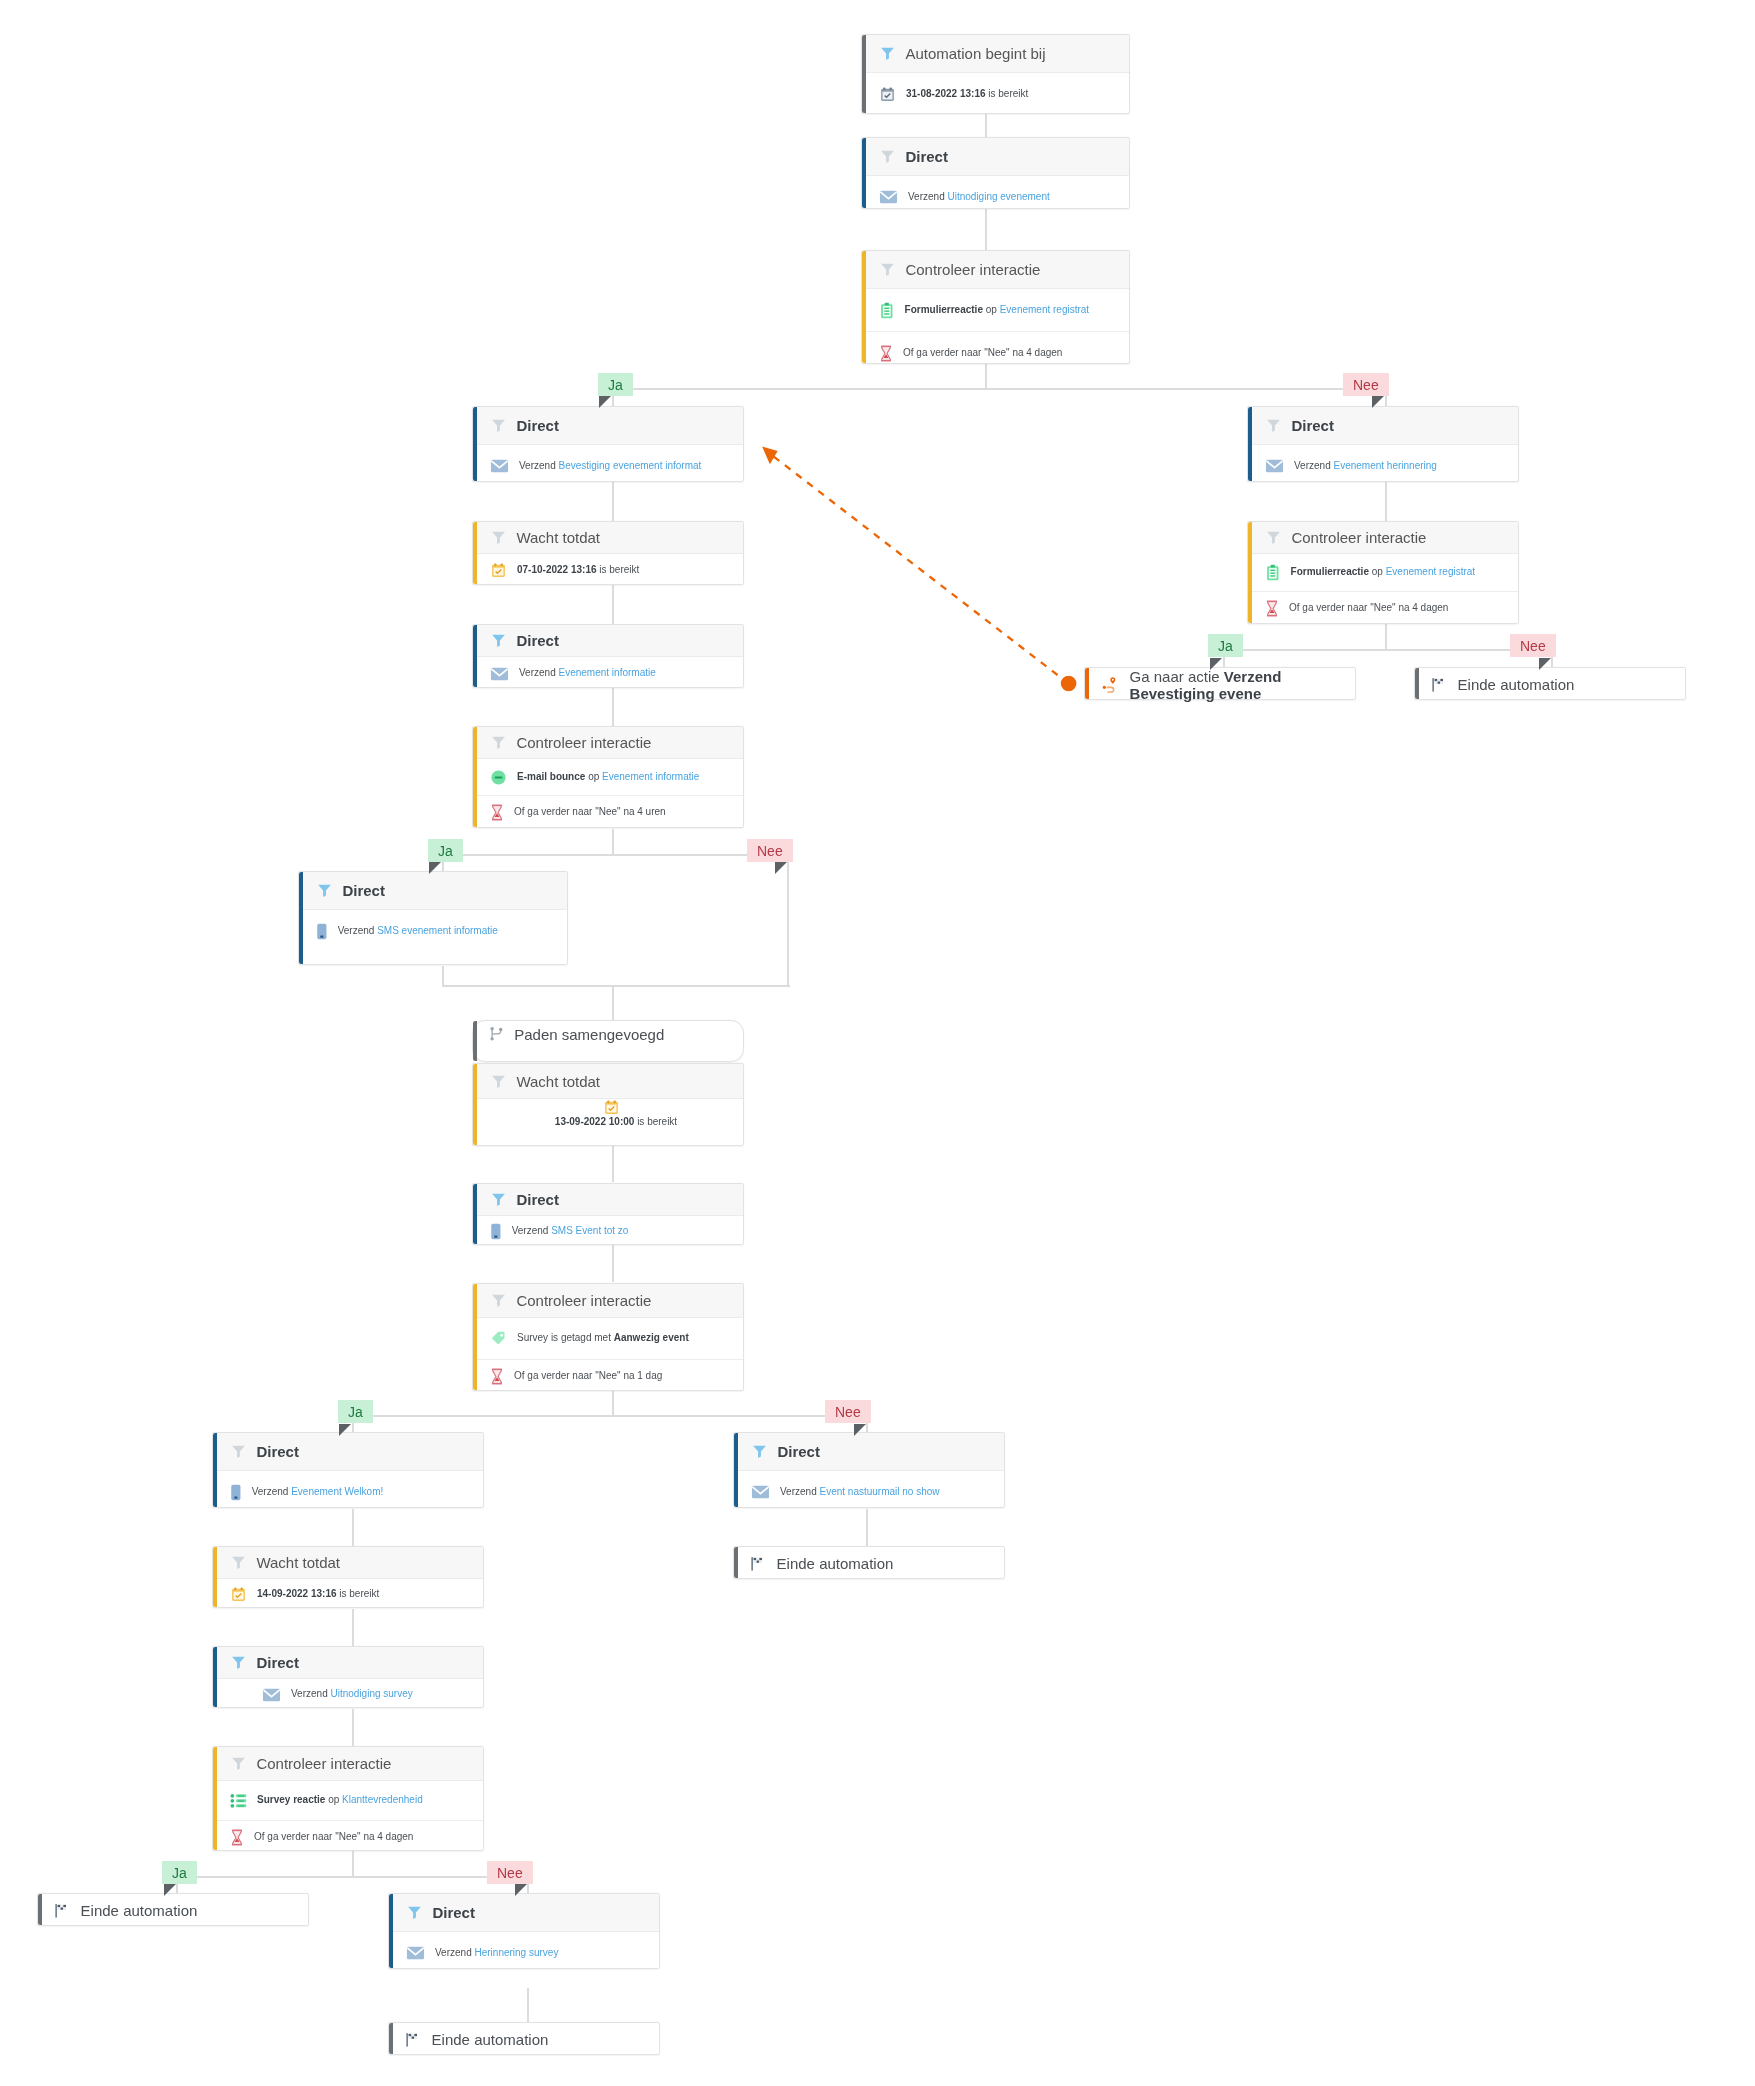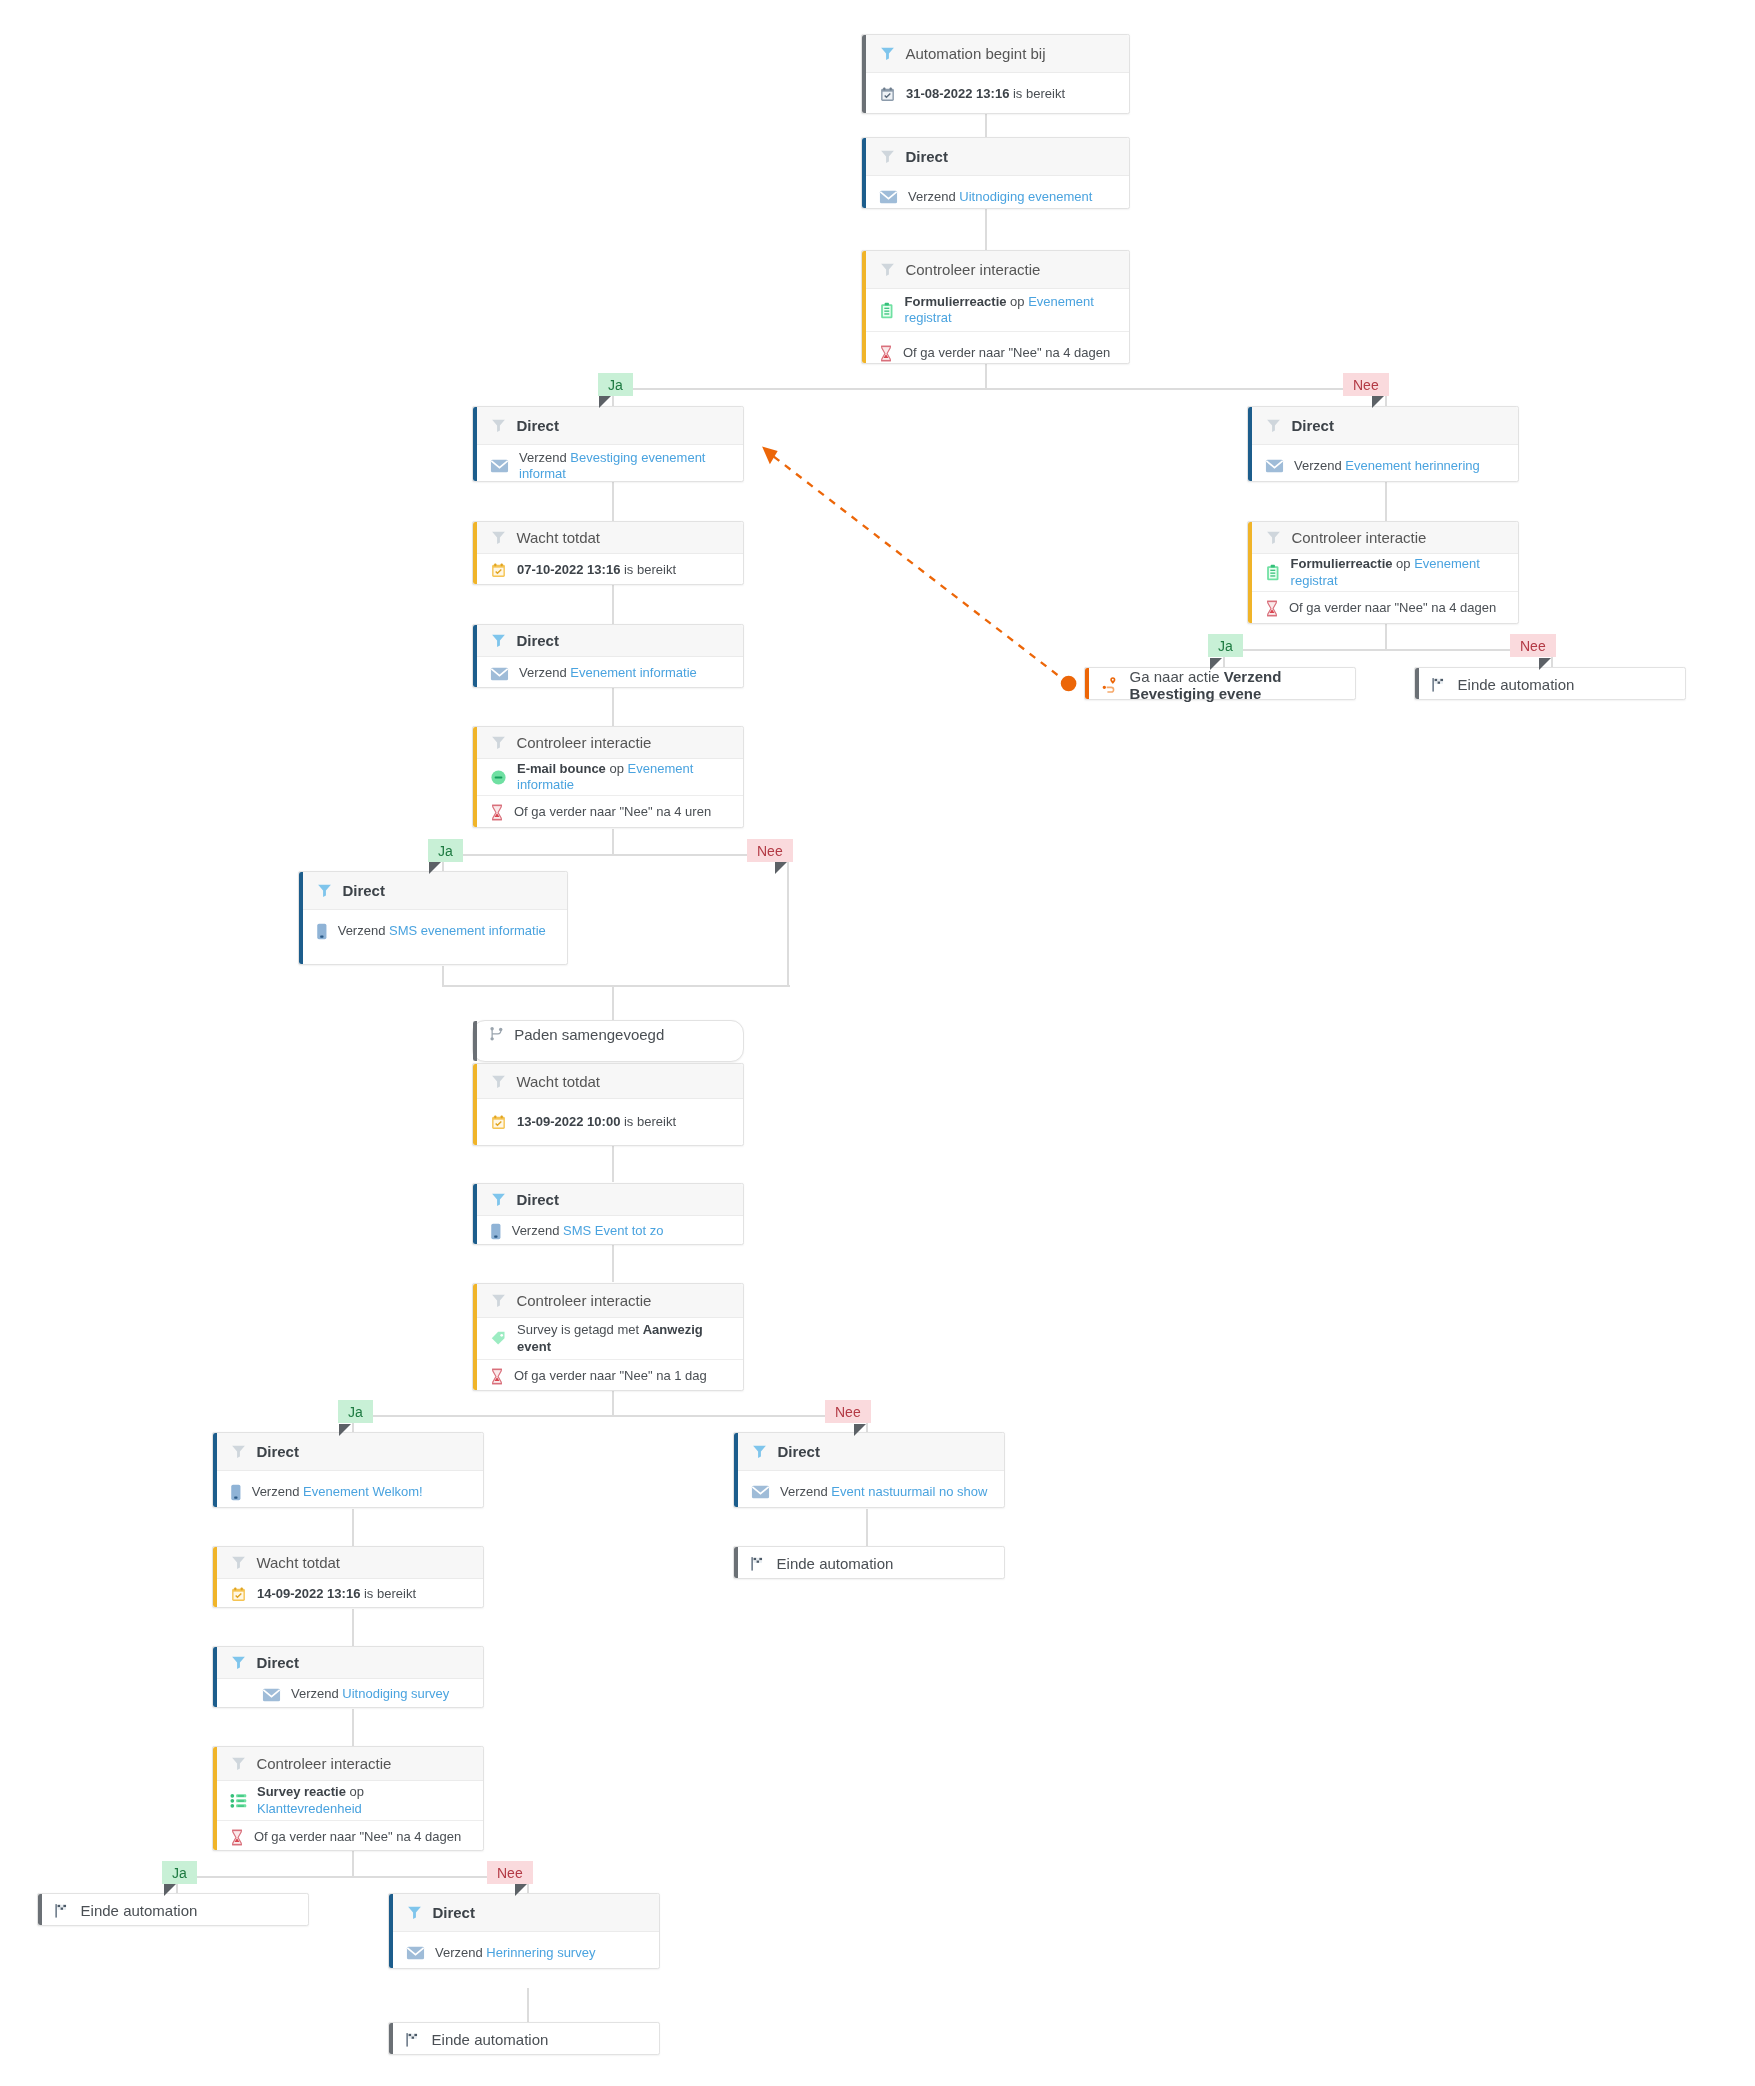--- a/index.html
+++ b/index.html
@@ -19,21 +19,21 @@
   .acc-yellow{background:#f0b429;}
   .acc-gray{background:#6b7075;}
   .acc-orange{background:#ec6608;}
 
   .nhead{display:flex;align-items:center;height:37px;padding-left:17px;
          background:#f7f7f7;border-bottom:0.8px solid #ebebeb;border-radius:2.3px 2.3px 0 0;}
   .nhead .ttl{font-size:15px;color:#555;margin-left:9.4px;}
   .nhead .ttl.b{font-weight:bold;color:#3d4349;}
 
   .nrow{display:flex;align-items:center;min-height:42px;padding-left:17px;padding-right:11px;
-        font-size:13px;color:#4a4f54;}
+        font-size:10px;color:#4a4f54;}
   .nrow + .nrow{border-top:0.8px solid #ededed;}
   .nrow .txt{margin-left:10px;line-height:1.25;}
   .single{display:flex;align-items:center;height:36px;padding-left:15.6px;font-size:15px;color:#4a4f54;}
   .single .txt{margin-left:10px;}
 
   .lnk{color:#4aa3df;}
   .bold{font-weight:bold;color:#3d4349;}
 
   
   .ico{display:inline-flex;align-items:center;justify-content:center;flex:0 0 auto;}
@@ -345,21 +345,21 @@
   <div class="node" style="left:472px;top:1063px;width:272px;height:83px;">
     <div class="accent acc-yellow"></div>
     <div class="nhead" style="height:34px;">
       <span class="ico">
           <svg width="17" height="17" viewBox="0 0 24 24">
             <path d="M3 4h18l-7 8v7l-4 2v-9z" fill="#cfd6dc"></path>
           </svg>
         </span>
       <span class="ttl">Wacht totdat</span>
     </div>
-    <div class="nrow" style="min-height:47px;">
+    <div class="nrow" style="min-height:47px;flex-direction:column;">
       <span class="ico">
           <svg width="17" height="17" viewBox="0 0 24 24">
             <rect x="3" y="4" width="18" height="17" rx="2" fill="#f5c453"></rect>
             <rect x="5" y="8" width="14" height="11" fill="#fff7e4"></rect>
             <path d="M8 13.5l2.5 2.5L16 10.5" stroke="#e0a422" stroke-width="2" fill="none"></path>
             <rect x="6" y="2" width="3" height="4" rx="1" fill="#e0a422"></rect>
             <rect x="15" y="2" width="3" height="4" rx="1" fill="#e0a422"></rect>
           </svg>
         </span>
       <span class="txt"><b class="bold">13-09-2022 10:00</b><span> is bereikt</span></span>

